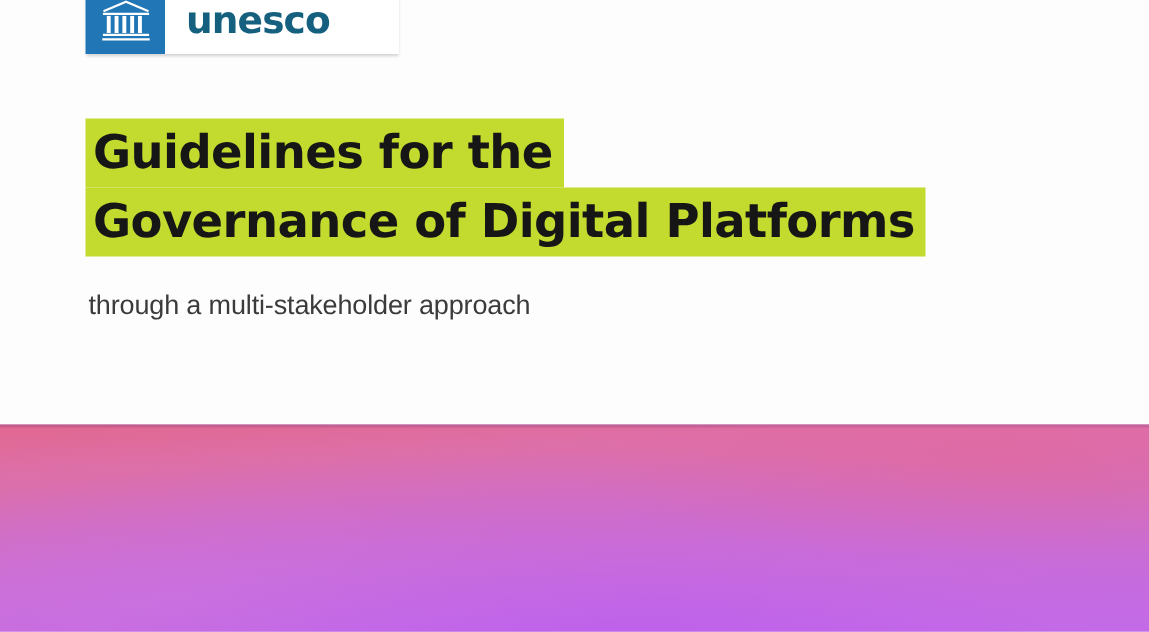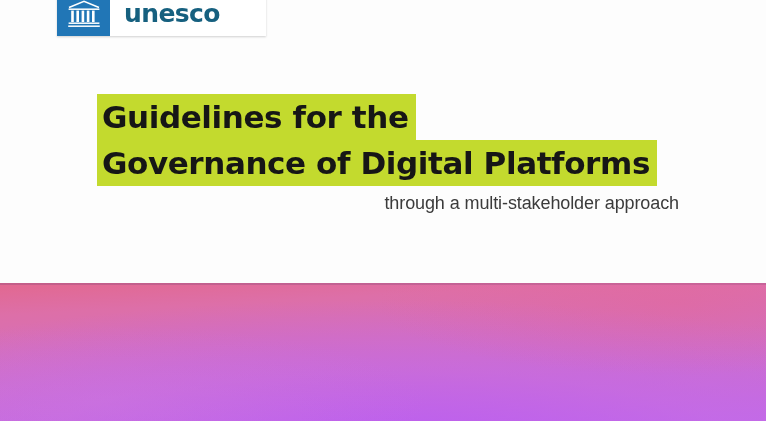--- a/index.html
+++ b/index.html
@@ -13,21 +13,20 @@
     background: #ffffff;
     font-family: "Liberation Sans", sans-serif;
     -webkit-font-smoothing: antialiased;
   }
 
   .page {
     position: relative;
     width: 766px;
     height: 421px;
     background: #c4b5fd;
-    text-align: right;
   }
 
   
   .cover-top {
     position: absolute;
     left: 0;
     top: 0;
     width: 766px;
     height: 283px;
     background: #fdfdfd;
@@ -69,23 +68,22 @@
     font-weight: 700;
     letter-spacing: -0.6px;
     color: #16607f;
     line-height: 1;
   }
 
   
   .title-block {
     position: absolute;
     left: 57px;
-    top: 94px;
+    top: 79px;
     width: 640px;
-    margin-left: 40px;
   }
   .title-line {
     display: block;
     width: -moz-fit-content;
     width: fit-content;
     background: #c3da2e;
     color: #161616;
     font-family: "DejaVu Sans", sans-serif;
     font-size: 31px;
     font-weight: 700;

